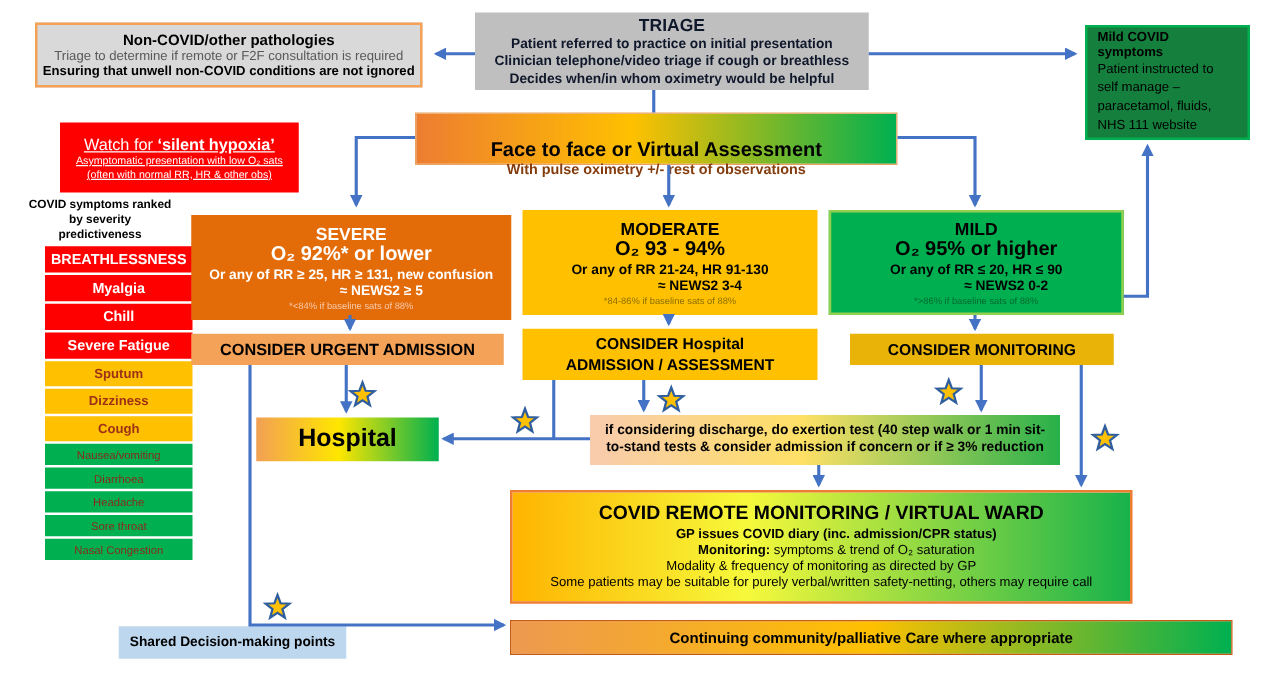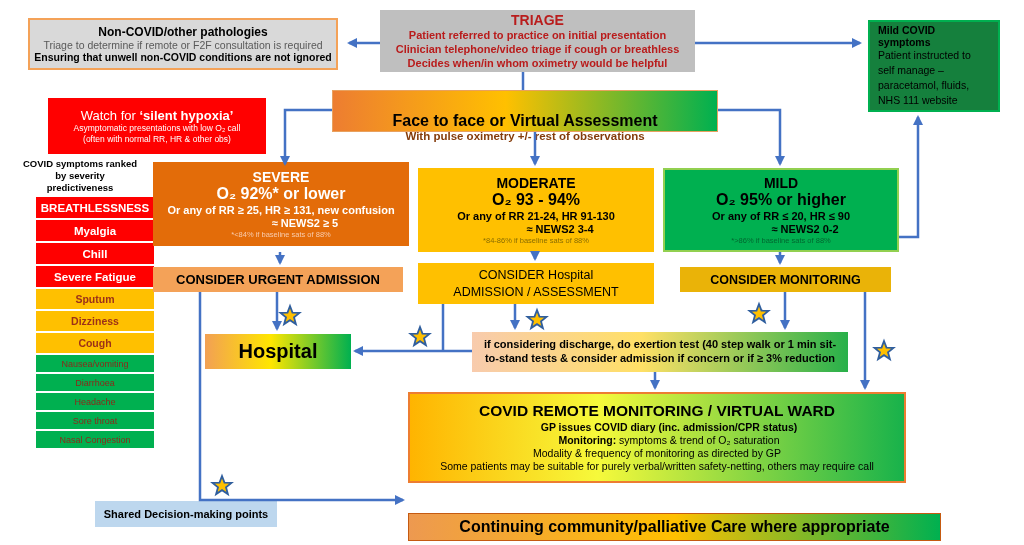--- a/index.html
+++ b/index.html
@@ -4,88 +4,88 @@
 <style>
   html,body{margin:0;padding:0;background:#ffffff;}
   .canvas{
     position:relative;width:1024px;height:545px;background:#ffffff;
     font-family:"Liberation Sans",sans-serif;overflow:hidden;
   }
   .box{position:absolute;box-sizing:border-box;text-align:center;display:flex;
        flex-direction:column;justify-content:center;align-items:center;z-index:2;}
   .pre{white-space:pre-line;}
 
-  .triage{left:380px;top:10px;width:315px;height:62px;background:#BFBFBF;color:#b91c1c;}
+  .triage{left:380px;top:10px;width:315px;height:62px;background:#BFBFBF;color:#0f172a;}
   .triage .t{font-size:14px;font-weight:bold;}
   .triage .l{font-size:11px;font-weight:bold;line-height:1.3;}
 
   .noncovid{left:28px;top:18px;width:310px;height:52px;background:#D9D9D9;border:2px solid #F4A258;}
   .noncovid .t{font-size:12px;font-weight:bold;}
   .noncovid .l2{font-size:10.5px;color:#595959;}
   .noncovid .l3{font-size:10.5px;font-weight:bold;}
 
   .mildinfo{left:868px;top:20px;width:132px;height:92px;background:#15803d;border:2px solid #00B050;
             align-items:flex-start;text-align:left;padding:4px 8px;}
   .mildinfo .t{font-size:10.5px;font-weight:bold;}
   .mildinfo .b{font-size:10.5px;line-height:1.45;}
 
-  .hypoxia{left:48px;top:98px;width:218px;height:56px;background:#FF0000;color:#fff;}
+  .hypoxia{left:48px;top:98px;width:191px;height:56px;background:#FF0000;color:#fff;text-decoration:underline;}
   .hypoxia .t{font-size:13px;}
   .hypoxia .t b{font-weight:bold;}
   .hypoxia .l{font-size:8.5px;line-height:1.25;}
 
   .ladderhead{left:16px;top:157px;width:128px;height:38px;font-size:9.5px;font-weight:bold;color:#000;line-height:1.25;}
 
   .sym{left:36px;width:118px;align-items:center;}
   .sym-red{background:#FF0000;color:#fff;font-weight:bold;font-size:11.5px;}
   .sym-yel{background:#FFC000;color:#9C3118;font-weight:600;font-size:10.5px;}
   .sym-grn{background:#00B050;color:#8a2a1a;font-size:9px;}
 
   .face{left:332px;top:90px;width:386px;height:42px;
         background:linear-gradient(90deg,#ED7D31 0%,#FFC000 45%,#00B050 100%);
         border:1px solid #E8A15F;}
   .face .t{font-size:16px;font-weight:bold;color:#000;margin-top:32px;}
   .face .s{font-size:11.5px;font-weight:bold;color:#843C0C;}
 
-  .sev{left:153px;top:162px;width:256px;height:84px;background:#E36C09;color:#fff;}
+  .sev{left:153px;top:172px;width:256px;height:84px;background:#E36C09;color:#fff;}
   .mod{left:418px;top:168px;width:236px;height:84px;background:#FFC000;color:#000;}
   .mld{left:663px;top:168px;width:236px;height:84px;background:#00B050;color:#000;border:2px solid #92D050;}
   .grade .t{font-size:14px;font-weight:bold;line-height:1.15;}
   .grade .o2{font-size:16px;font-weight:bold;line-height:1.15;}
   .grade .cr{font-size:11px;font-weight:bold;line-height:1.2;}
   .grade .nw{font-size:11px;font-weight:bold;line-height:1.2;margin-left:48px;}
   .grade .fn{font-size:7.5px;line-height:1.2;}
   .sev .fn{color:#F8CBAD;}
   .mod .fn{color:#8a6d00;}
   .mld .fn{color:rgba(0,40,20,0.55);}
 
   .curgent{left:153px;top:267px;width:250px;height:25px;background:#F4A258;font-size:13px;font-weight:bold;color:#000;}
-  .chosp{left:418px;top:263px;width:236px;height:41px;background:#FFC000;font-size:12.5px;font-weight:normal;color:#000;line-height:1.3;}
+  .chosp{left:418px;top:263px;width:236px;height:41px;background:#FFC000;font-size:12.5px;font-weight:bold;color:#000;line-height:1.3;}
   .cmon{left:680px;top:267px;width:211px;height:25px;background:#eab308;font-size:12.5px;font-weight:bold;color:#000;}
 
   .hosp{left:205px;top:334px;width:146px;height:35px;
         background:linear-gradient(90deg,#F2A054 0%,#FFE600 45%,#00B050 100%);
         font-size:20px;font-weight:bold;color:#000;}
 
   .exert{left:472px;top:332px;width:376px;height:40px;
          background:linear-gradient(90deg,#F8CBAD 0%,#FFE066 45%,#28B04A 100%);
          font-size:11px;font-weight:600;color:#000;line-height:1.25;padding:2px 8px;}
 
   .vward{left:408px;top:392px;width:498px;height:91px;
          background:linear-gradient(90deg,#FFB400 0%,#F6F93B 38%,#18B24B 100%);
          border:2px solid #ED7D31;color:#000;}
   .vward .t{font-size:15.5px;font-weight:bold;line-height:1.2;}
   .vward .l{font-size:10.5px;line-height:1.25;}
   .vward .lb{font-weight:bold;margin-left:24px;}
 
   .shared{left:95px;top:501px;width:182px;height:26px;background:#BDD7EE;font-size:11px;font-weight:bold;color:#000;}
 
-  .cont{left:408px;top:513px;width:533px;height:28px;
+  .cont{left:408px;top:496px;width:578px;height:28px;
         background:linear-gradient(90deg,#ED9950 0%,#FFC000 50%,#00B050 100%);
-        border:1.5px solid #C55A11;font-size:16px;font-weight:bold;color:#000;}
+        border:1.5px solid #C55A11;font-size:12px;font-weight:bold;color:#000;}
 
   .overlay{position:absolute;left:0;top:0;width:1024px;height:545px;z-index:3;pointer-events:none;}
   .overlay line,.overlay polyline{stroke:#4472C4;stroke-width:2.5;fill:none;}
   .star{fill:#FFC000;stroke:#2F5E9E;stroke-width:1.8;}
 </style>
 </head>
 <body>
 
 <div class="canvas">
 
@@ -105,21 +105,21 @@
   <div class="box mildinfo">
     <div class="t">Mild COVID symptoms</div>
     <div class="b pre">Patient instructed to
 self manage –
 paracetamol, fluids,
 NHS 111 website</div>
   </div>
 
   <div class="box hypoxia">
     <div class="t"><span>Watch for </span><b>‘silent hypoxia’</b></div>
-    <div class="l">Asymptomatic presentations with low O₂ call</div>
+    <div class="l">Asymptomatic presentation with low O₂ sats</div>
     <div class="l">(often with normal RR, HR &amp; other obs)</div>
   </div>
 
   <div class="box ladderhead pre">COVID symptoms ranked
 by severity
 predictiveness</div>
   <div class="box sym sym-red" style="top:197px;height:21px;">BREATHLESSNESS</div>
   <div class="box sym sym-red" style="top:220px;height:21px;">Myalgia</div>
   <div class="box sym sym-red" style="top:243px;height:21px;">Chill</div>
   <div class="box sym sym-red" style="top:266px;height:21px;">Severe Fatigue</div>

